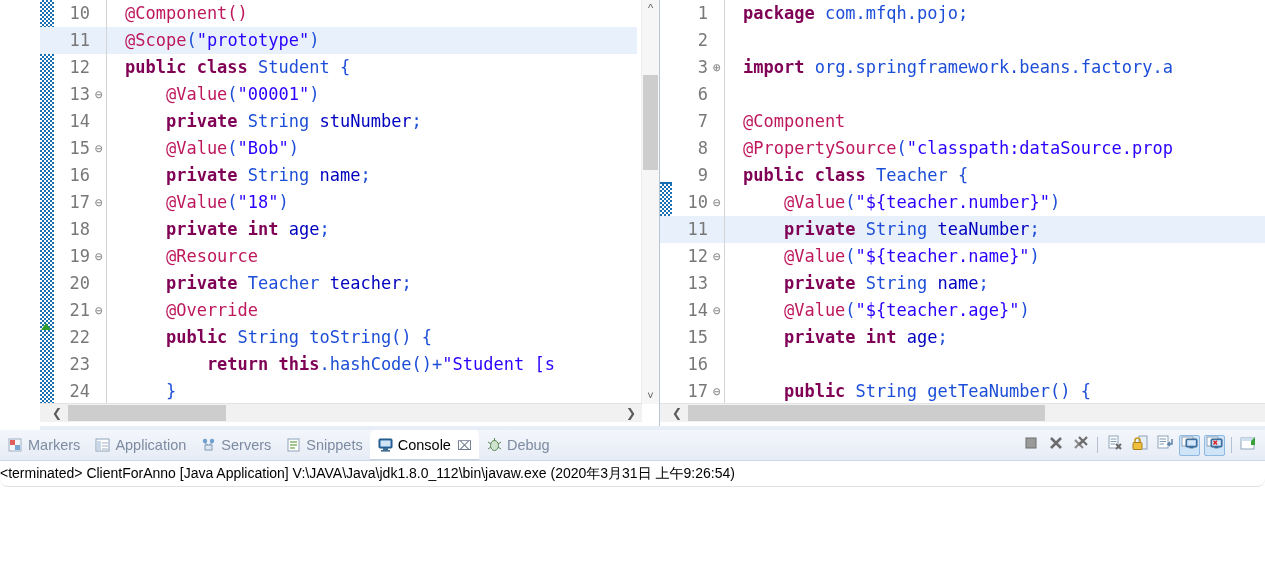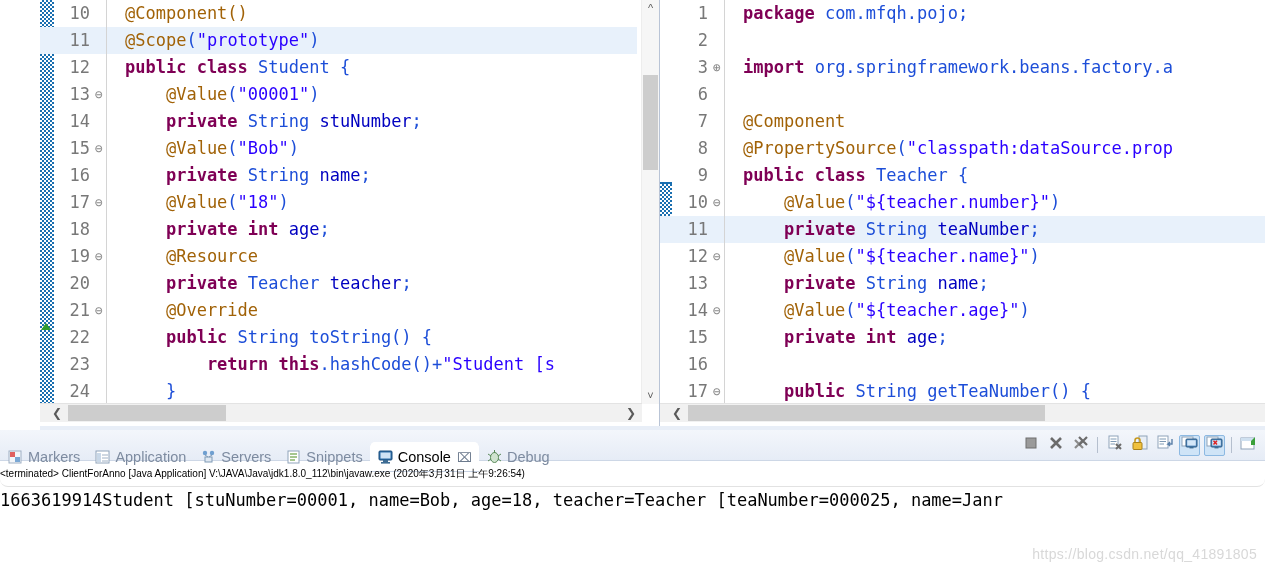--- a/index.html
+++ b/index.html
@@ -73,21 +73,21 @@
   }
   .gutter-sep{
     width:10px;min-width:10px;
     border-left:1px solid #d4d4d4;height:27px;
   }
   .code-text{padding-left:8px;white-space:pre;}
 
   
   .k{color:#7f0055;font-weight:bold;text-align:right;}   
   .s{color:#2a00ff;}                     
-  .a{color:#a16207;}                     
+  .a{color:#be185d;}                     
   .f{color:#0000c0;}                     
   .p{color:#1d4ed8;}                     
 
   
   .vscroll{
     position:absolute;right:0;top:0;width:17px;bottom:26px;
     background:#f6f6f6;border-left:1px solid #ededed;
   }
   .vs-arrow{
     position:absolute;left:0;width:17px;height:17px;
@@ -125,21 +125,21 @@
   #console-view{
     position:absolute;left:0;top:430px;width:1265px;height:134px;
     background:#ffffff;
   }
   #tab-bar{
     position:relative;height:30px;width:1265px;
     background:linear-gradient(to bottom,#f3f6fb 0%,#e6ecf6 100%);
     border-bottom:1px solid #cdd7e6;
   }
   .tabs{
-    position:absolute;left:0;top:12px;height:30px;display:flex;align-items:center;
+    position:absolute;left:0;top:0;height:30px;display:flex;align-items:center;
   }
   .tab{
     display:flex;align-items:center;height:30px;padding:0 7px;
     font-size:14.5px;color:#7d8ba0;white-space:nowrap;
   }
   .tab.active{
     background:#ffffff;color:#000000;
     border-top-left-radius:5px;border-top-right-radius:5px;
     box-shadow:0 -1px 0 #c6d1e2 inset;
   }
@@ -157,21 +157,21 @@
   .tbtn{
     width:21px;height:21px;margin:0 2px;display:flex;align-items:center;justify-content:center;
     border-radius:2px;box-sizing:border-box;
   }
   .tbtn.on{background:#cfe4f7;border:1px solid #8db9e2;}
   .tsep{width:1px;height:16px;background:#b5bfce;margin:0 4px;}
 
   
   .console-head{
     position:absolute;left:0;top:31px;width:1265px;height:25px;
-    font-size:10px;color:#000000;white-space:nowrap;overflow:hidden;
+    font-size:14px;color:#000000;white-space:nowrap;overflow:hidden;
     line-height:25px;
     border-bottom:1px solid #e2e2e2;
     border-radius:8px;
   }
   .console-out{
     position:absolute;left:0;top:57px;width:1265px;
     font-family:"DejaVu Sans Mono","Liberation Mono",monospace;
     font-size:17px;line-height:27px;white-space:pre;overflow:hidden;
   }
   .console-out .oline{height:27px;overflow:hidden;white-space:pre;}
@@ -360,16 +360,15 @@
               <rect x="1" y="3" width="13" height="3" fill="#cfe0f0"></rect>
               <path d="M10 7 l5-5 v4 h-4 z" fill="#3aa03a"></path>
               <rect x="11" y="6" width="4" height="4" fill="#3aa03a"></rect>
             </svg></span>
         </div>
       </div>
   </div>
 
   <div class="console-head">&lt;terminated&gt; ClientForAnno [Java Application] V:\JAVA\Java\jdk1.8.0_112\bin\javaw.exe (2020年3月31日 上午9:26:54)</div>
 
-  <div class="console-out" id="console-out"><div class="oline">1663619914Student [stuNumber=00001, name=Bob, age=18, teacher=Teacher [teaNumber=000025, name=Janr</div></div>
-
-  <div class="watermark">https://blog.csdn.net/qq_41891805</div>
+  <div class="console-out" id="console-out"></div>
+
 </div>
 
 </body></html>

